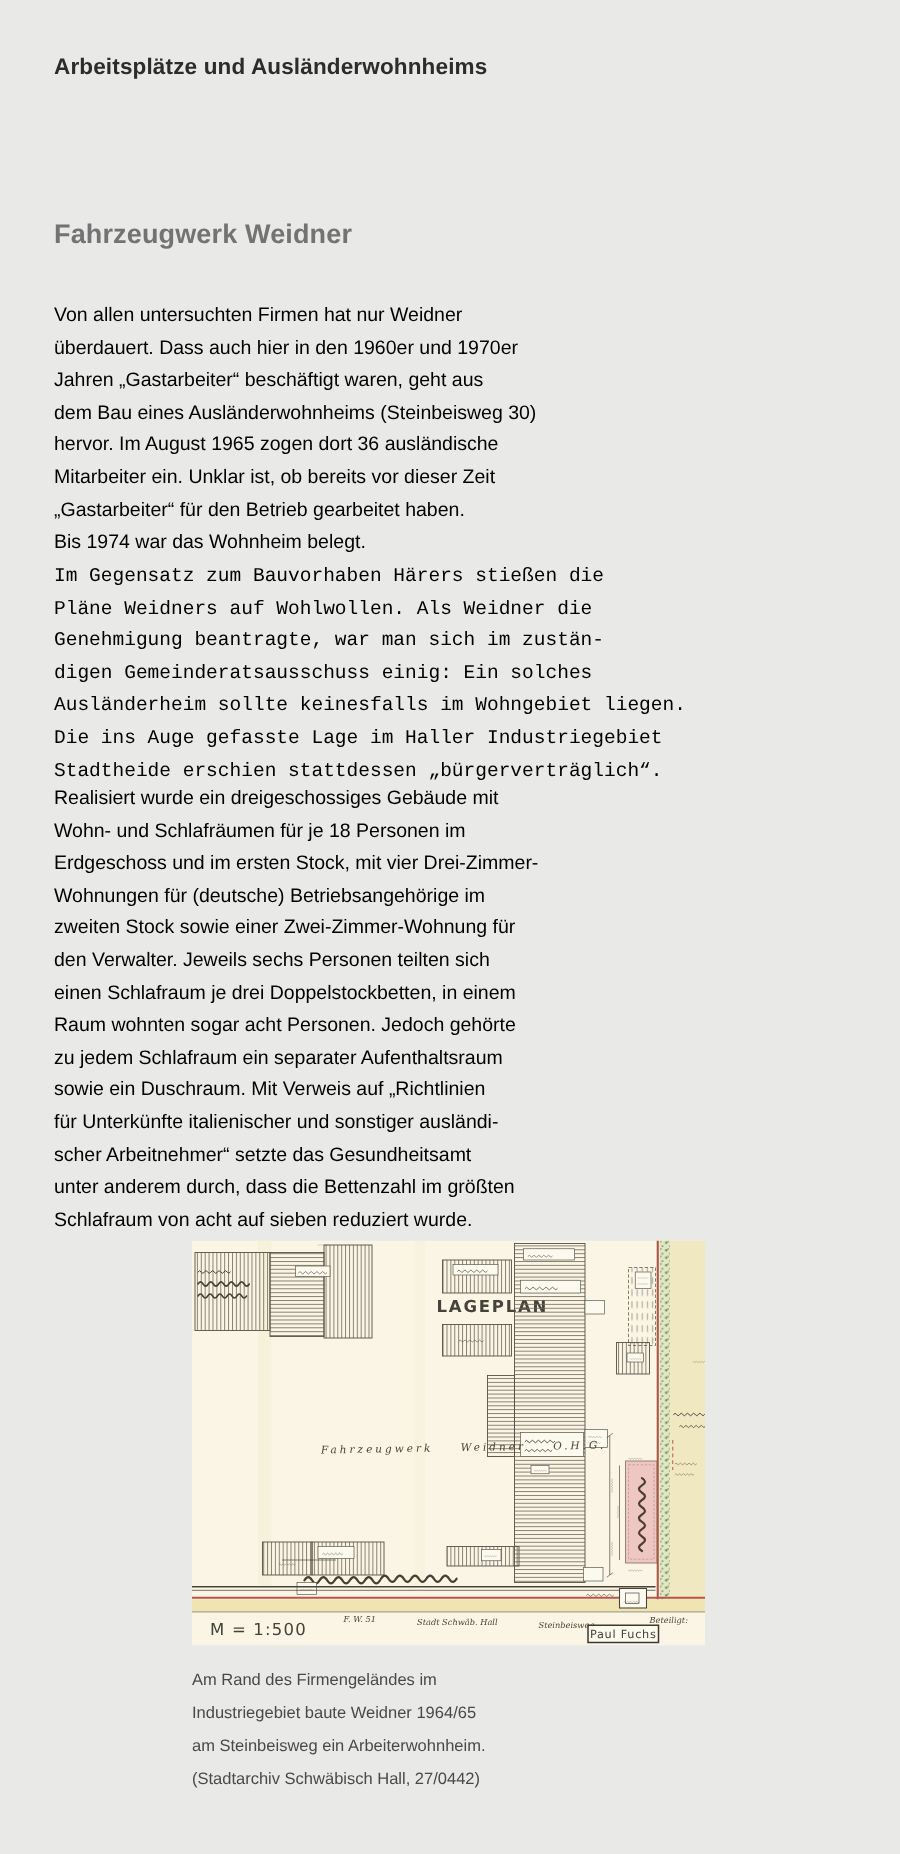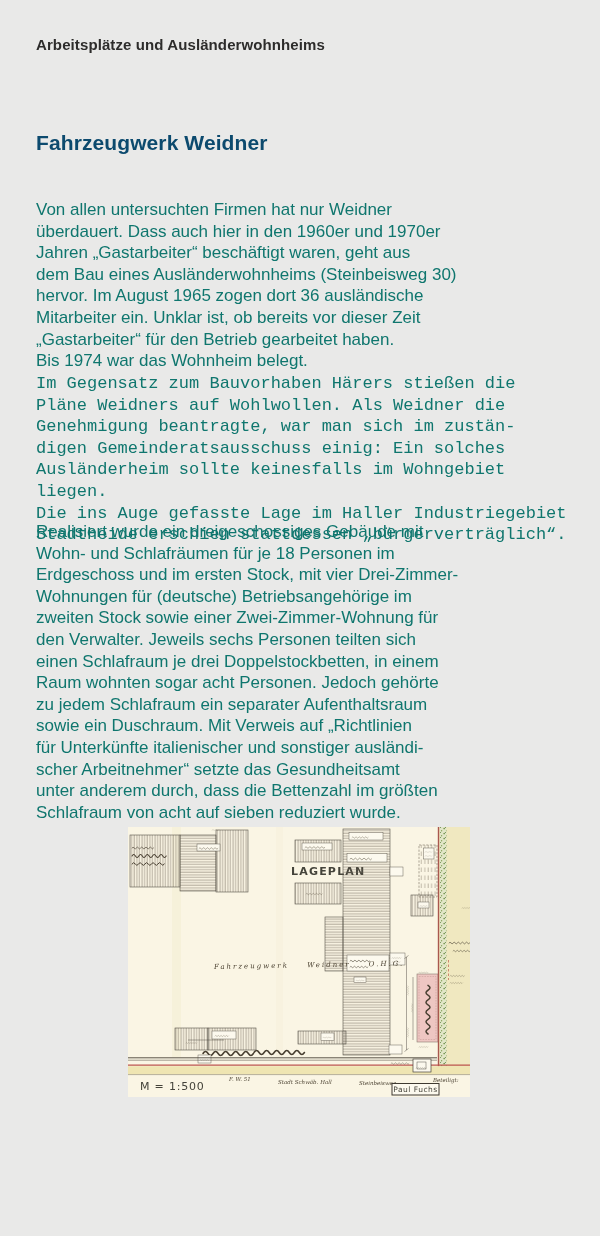--- a/index.html
+++ b/index.html
@@ -1,24 +1,24 @@
 <!DOCTYPE html>
 <html><head>
 <meta charset="utf-8">
 <style>
   html,body{margin:0;padding:0;}
   body{width:600px;height:1236px;background:#e9e9e8;position:relative;
        font-family:"Liberation Sans",sans-serif;-webkit-font-smoothing:antialiased;}
   .page{position:absolute;inset:0;overflow:hidden;}
   .kicker{position:absolute;left:36px;top:36px;margin:0;font-size:15px;font-weight:bold;
           color:#2d2c2b;letter-spacing:.1px;}
-  .title{position:absolute;left:36px;top:131px;margin:0;font-size:21px;font-weight:bold;
-         color:#0c4a6e;letter-spacing:.1px;}
-  .para{position:absolute;left:36px;width:540px;font-size:17px;line-height:21.6px;
-        color:#0f766e;white-space:pre-line;}
+  .title{position:absolute;left:36px;top:146px;margin:0;font-size:18px;font-weight:bold;
+         color:#737373;letter-spacing:.1px;}
+  .para{position:absolute;left:36px;width:540px;font-size:13px;line-height:21.6px;
+        color:#000000;white-space:pre-line;}
   .p1{top:199px;} .p2{top:373px;font-family:Liberation Mono, monospace;} .p3{top:521px;}
   figure.siteplan{position:absolute;left:128px;top:827px;width:342px;height:270px;margin:0;}
   .caption{position:absolute;left:128px;top:1109px;font-size:11px;line-height:22px;
            color:#4a4946;white-space:pre-line;}
   
   .hw{stroke:#483f31;stroke-width:.55;fill:none;stroke-linecap:round;vector-effect:non-scaling-stroke;}
   .hw-light{stroke:#5c5342;stroke-width:.45;fill:none;stroke-linecap:round;vector-effect:non-scaling-stroke;}
   .hw-red{stroke:#b5473d;stroke-width:.6;fill:none;vector-effect:non-scaling-stroke;}
   .bldg{stroke:#565047;stroke-width:.6;}
   .lbox{fill:#fcf9ee;stroke:#5b554a;stroke-width:.45;}
@@ -209,14 +209,18 @@
         <text class="script" x="101" y="254" font-size="5.5">F. W. 51</text>
         <text class="script" x="150" y="256.5" font-size="5.5">Stadt Schwäb. Hall</text>
         <text class="script" x="231" y="258" font-size="5.5">Steinbeisweg</text>
         <text class="script" x="305" y="255" font-size="5.5">Beteiligt:</text>
         <rect x="264" y="256.5" width="47" height="11.5" fill="#fcf9ee" stroke="#3e3930" stroke-width="1"></rect>
         <text class="printed" x="287.5" y="265" font-size="7.5" text-anchor="middle" letter-spacing="0.5" fill="#3b362d">Paul Fuchs</text>
       </g>
     </svg>
   </figure>
 
+  <div class="caption">Am Rand des Firmengeländes im
+Industriegebiet baute Weidner 1964/65
+am Steinbeisweg ein Arbeiterwohnheim.
+(Stadtarchiv Schwäbisch Hall, 27/0442)</div>
 
 </div>
 
 </body></html>

